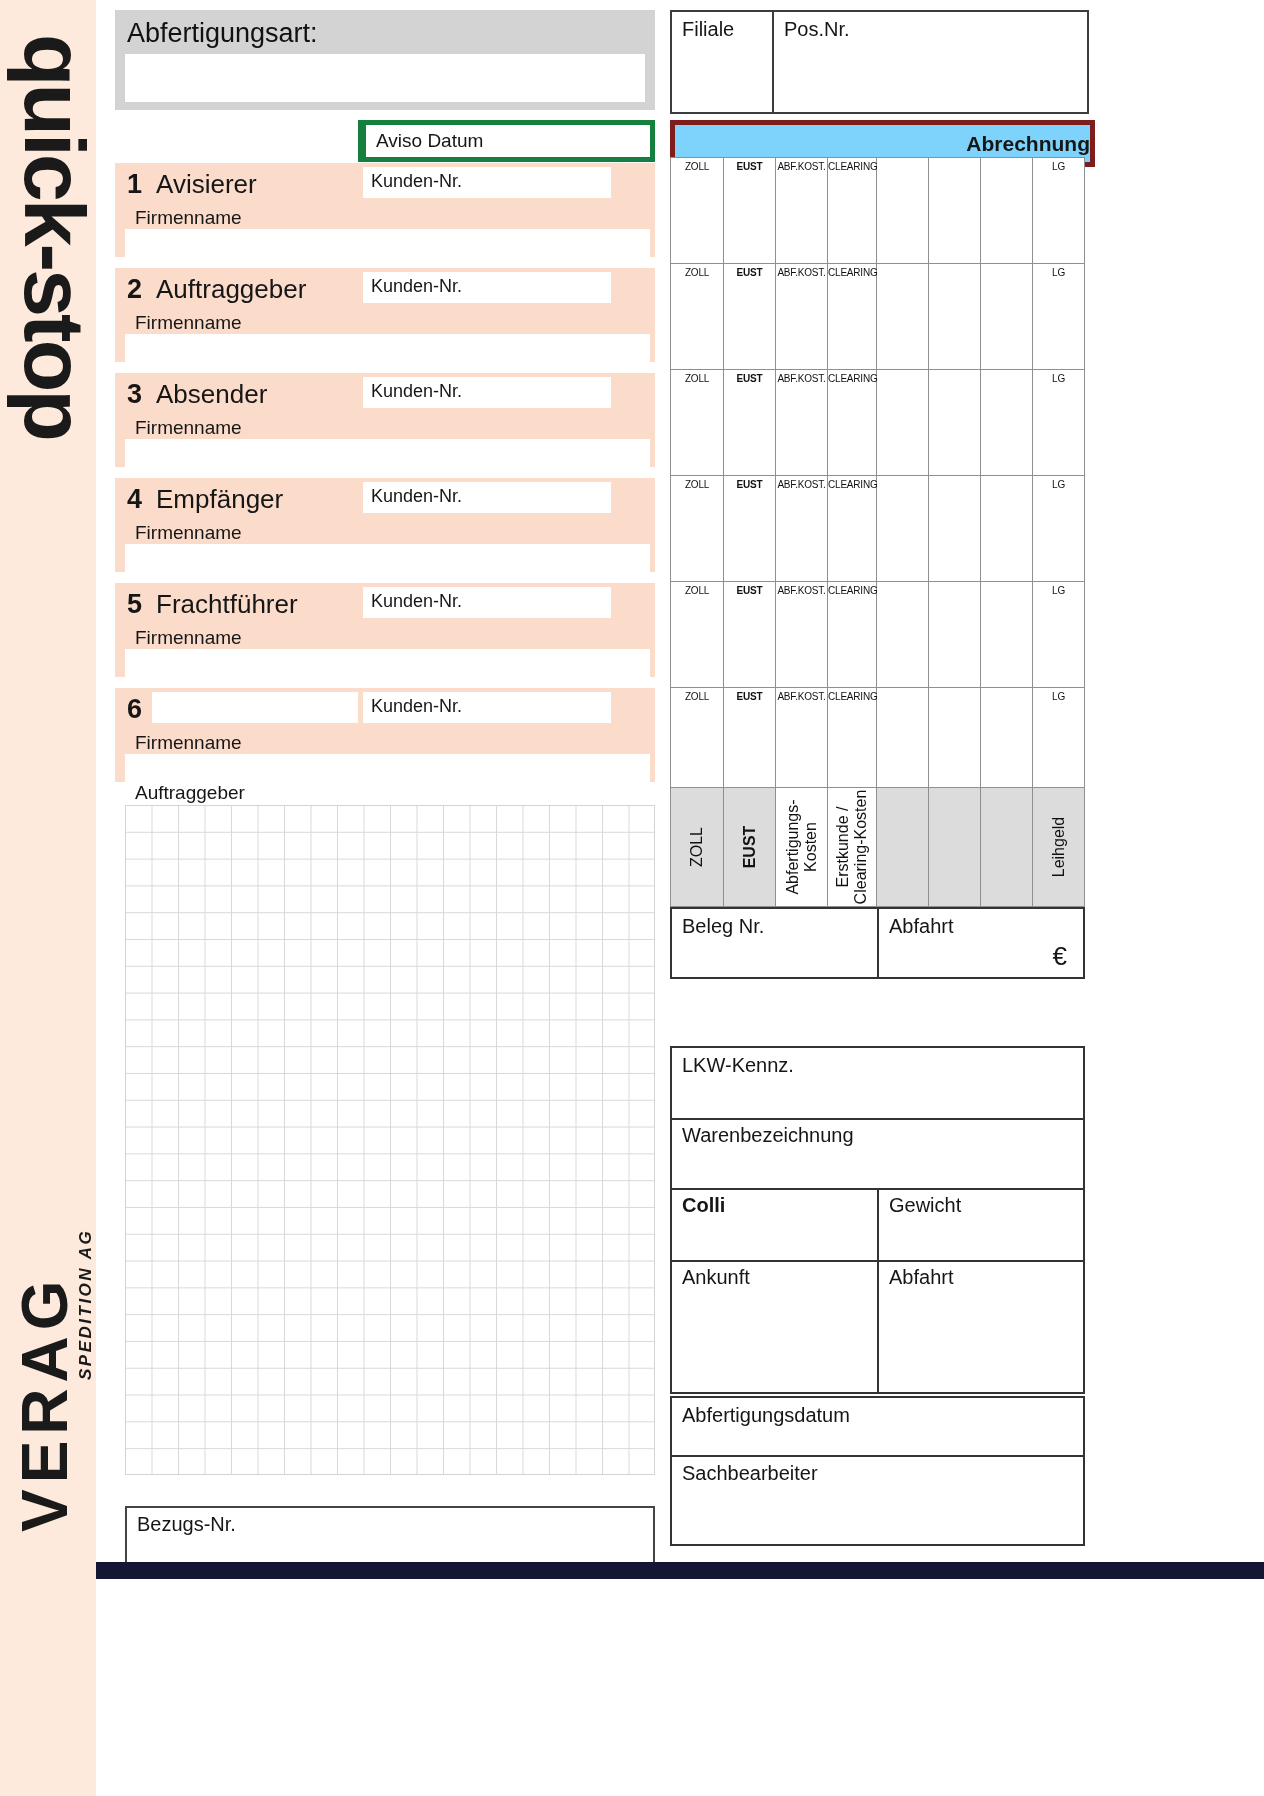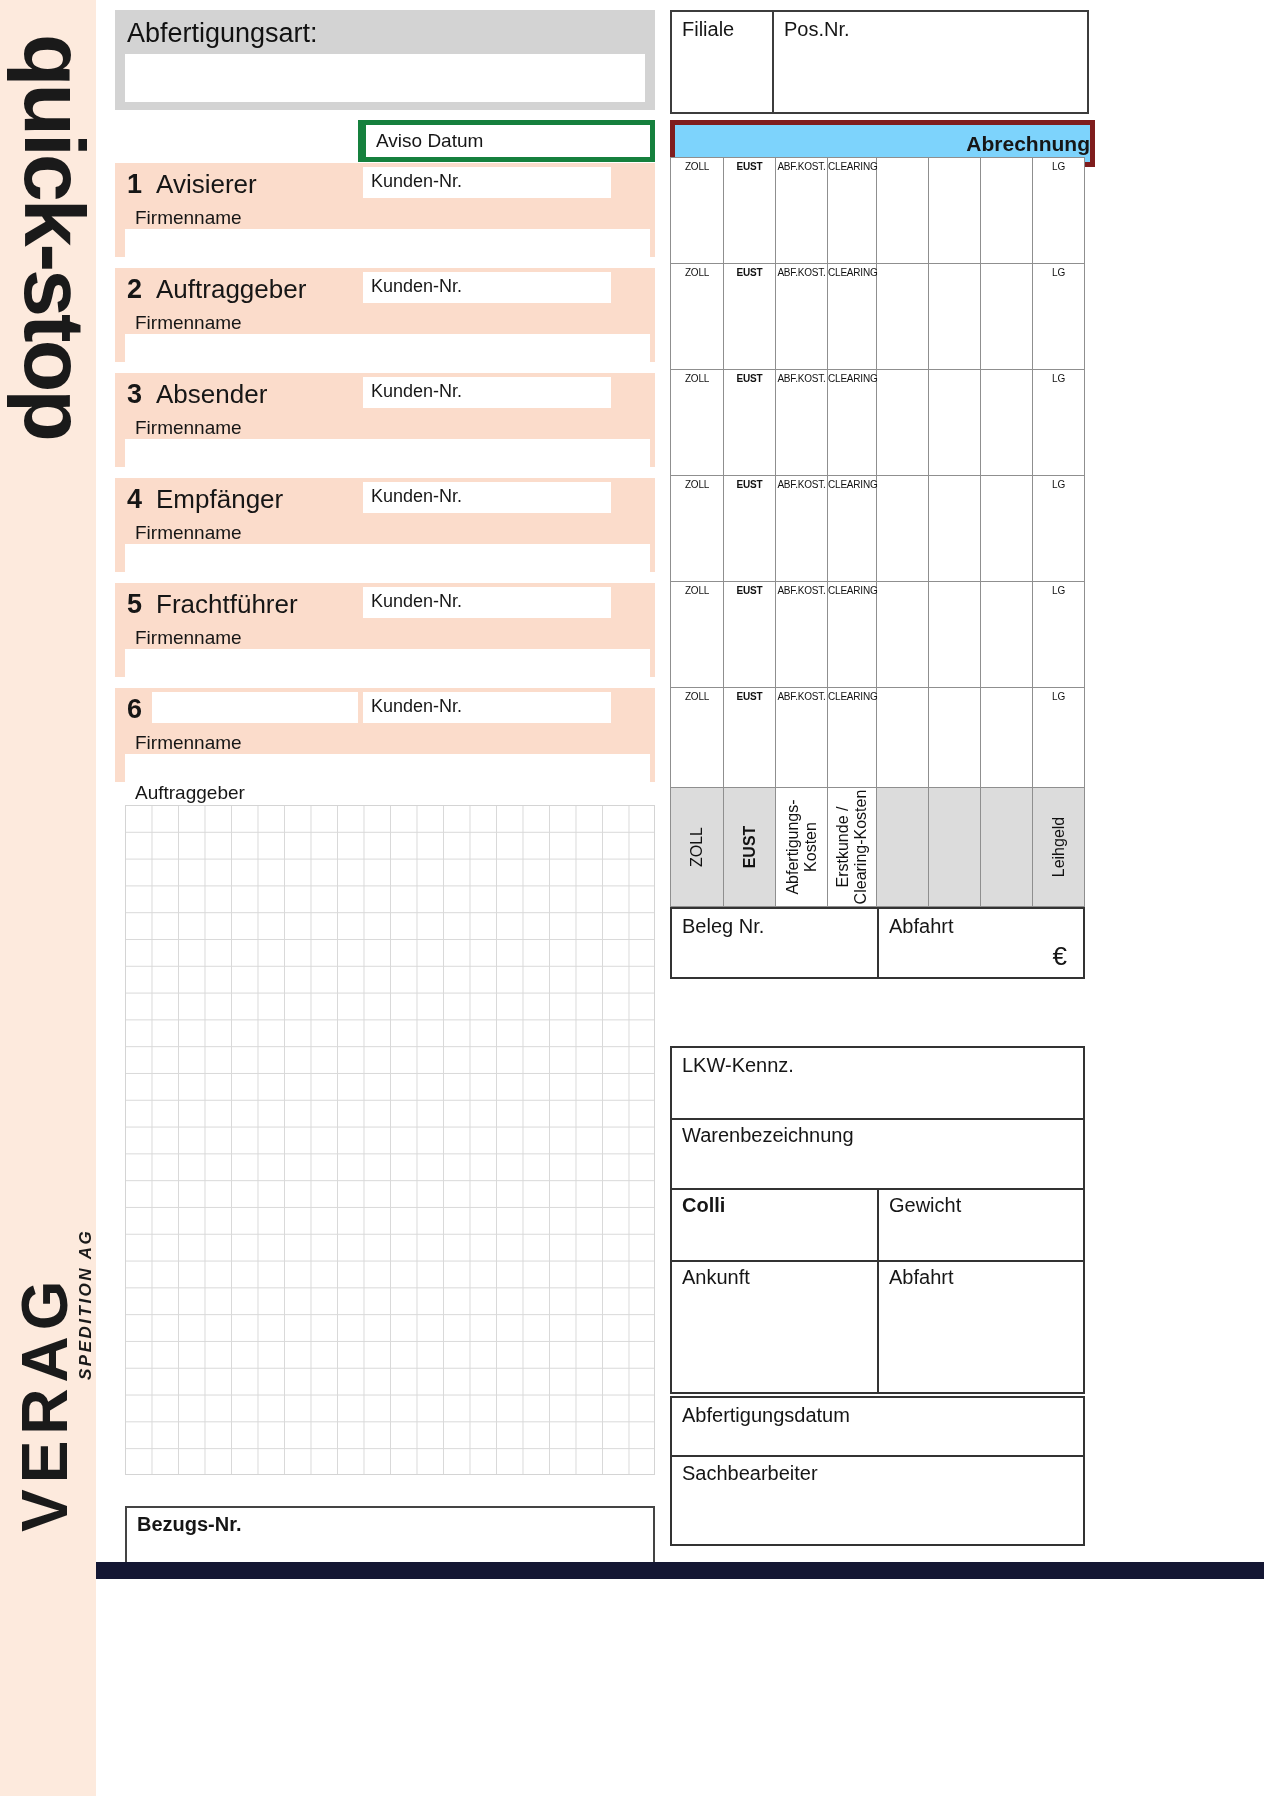--- a/index.html
+++ b/index.html
@@ -63,21 +63,21 @@
   .name-input{position:absolute;left:37px;top:4px;width:206px;height:31px;background:#fff;}
   .firma-label{position:absolute;left:20px;top:44px;font-size:19px;}
   .firma-input{position:absolute;left:10px;top:66px;width:525px;height:40px;background:#fff;}
 
   
   .anm-label{position:absolute;left:135px;top:782px;font-size:19px;}
   .anm-grid{position:absolute;left:125px;top:805px;width:530px;height:670px;border:1px solid #d4d4d4;box-sizing:border-box;
             background-image:linear-gradient(#d9d9d9 1px,transparent 1px),linear-gradient(90deg,#d9d9d9 1px,transparent 1px);
             background-size:26.5px 26.8px;background-position:-1px -1px;}
 
-  .bezugs-box{position:absolute;left:125px;top:1506px;width:530px;height:66px;border:2px solid #444;background:#fff;box-sizing:border-box;font-weight:bold;}
+  .bezugs-box{position:absolute;left:125px;top:1506px;width:530px;height:66px;border:2px solid #444;background:#fff;box-sizing:border-box;}
   .bezugs-label{position:absolute;left:10px;top:5px;font-size:20px;}
 
   
   .ship-box{position:absolute;left:670px;top:1046px;width:415px;height:348px;border:2px solid #333;background:#fff;box-sizing:border-box;}
   .ship-h1{position:absolute;left:0;top:70px;width:100%;height:2px;background:#333;}
   .ship-h2{position:absolute;left:0;top:140px;width:100%;height:2px;background:#333;}
   .ship-h3{position:absolute;left:0;top:212px;width:100%;height:2px;background:#333;}
   .ship-v{position:absolute;left:205px;top:140px;width:2px;bottom:0;background:#333;}
   .lkw-label{position:absolute;left:10px;top:6px;font-size:20px;}
   .waren-label{position:absolute;left:10px;top:76px;font-size:20px;}

